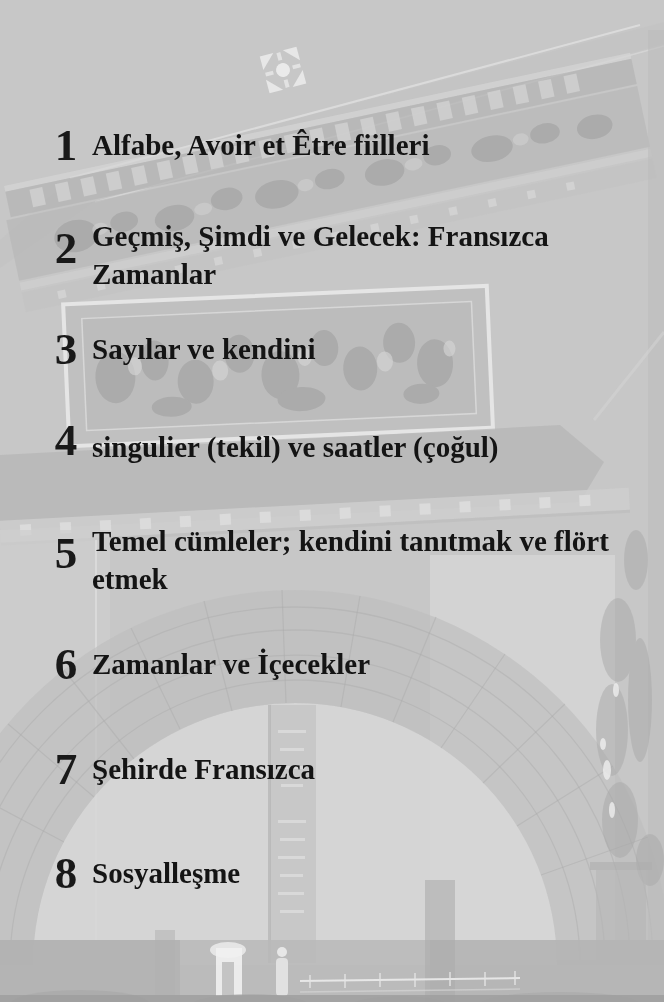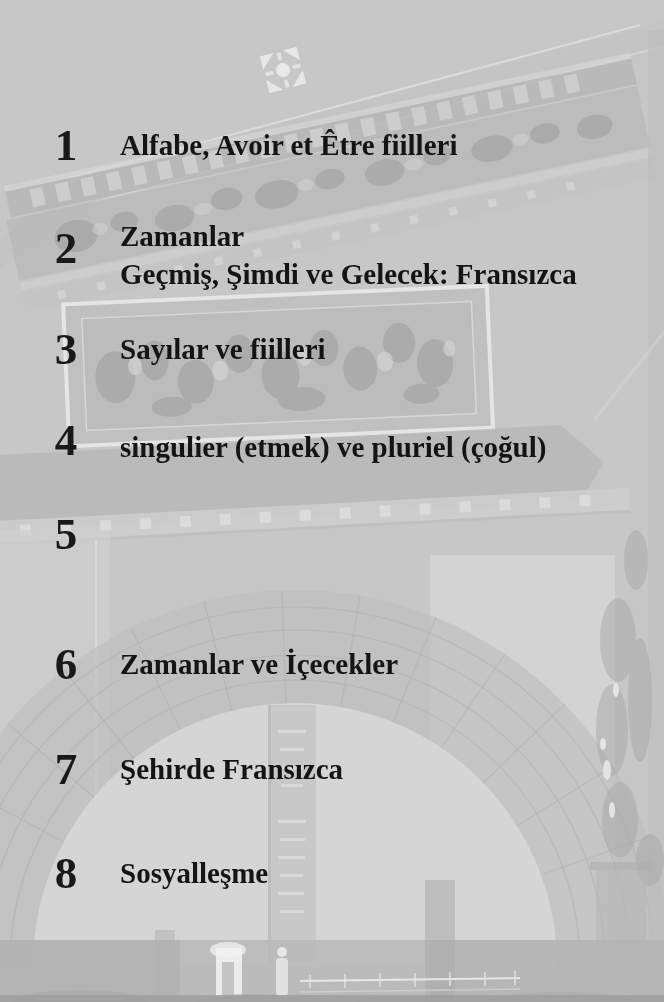--- a/index.html
+++ b/index.html
@@ -20,21 +20,20 @@
   .num {
     flex: 0 0 52px;
     text-align: center;
     font-family: "Liberation Serif", serif;
     font-weight: 700;
     font-size: 45px;
     line-height: 38px;
     color: #191919;
   }
   .title {
-    margin-left: 28px;
     font-family: "Liberation Serif", serif;
     font-weight: 700;
     font-size: 29px;
     line-height: 38px;
     color: #141414;
   }
   .line { white-space: nowrap; }
   .line:empty { display: none; }
   .row.two .num { transform: translateY(-7px); }
   .r1 { top: 126px; }
@@ -294,42 +293,46 @@
       <div class="num">1</div>
       <div class="title">
         <div class="line">Alfabe, Avoir et Être fiilleri</div>
 
       </div>
     </div>
 
     <div class="row r2 two">
       <div class="num">2</div>
       <div class="title">
+        <div class="line">Geçmiş, Şimdi ve Gelecek: Fransızca</div>
         <div class="line">Zamanlar</div>
-        <div class="line">Geçmiş, Şimdi ve Gelecek: Fransızca</div>
       </div>
     </div>
 
     <div class="row r3">
       <div class="num">3</div>
       <div class="title">
-        <div class="line">Sayılar ve fiilleri</div>
+        <div class="line">Sayılar ve kendini</div>
 
       </div>
     </div>
 
     <div class="row r4 two">
       <div class="num">4</div>
       <div class="title">
-        <div class="line">singulier (etmek) ve pluriel (çoğul)</div>
+        <div class="line">singulier (tekil) ve saatler (çoğul)</div>
       </div>
     </div>
 
     <div class="row r5 two">
       <div class="num">5</div>
+      <div class="title">
+        <div class="line">Temel cümleler; kendini tanıtmak ve flört</div>
+        <div class="line">etmek</div>
+      </div>
     </div>
 
     <div class="row r6">
       <div class="num">6</div>
       <div class="title">
         <div class="line">Zamanlar ve İçecekler</div>
 
       </div>
     </div>
 

